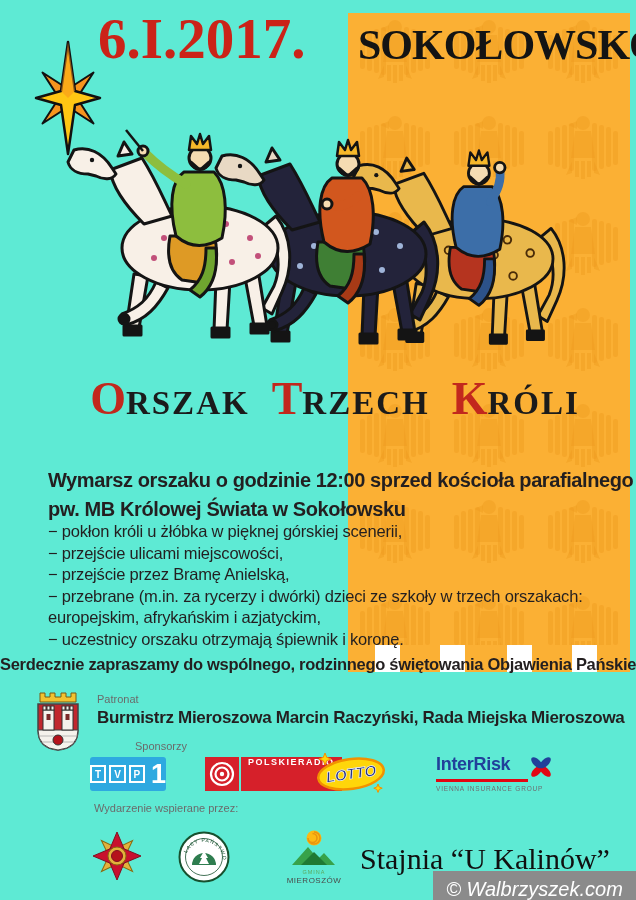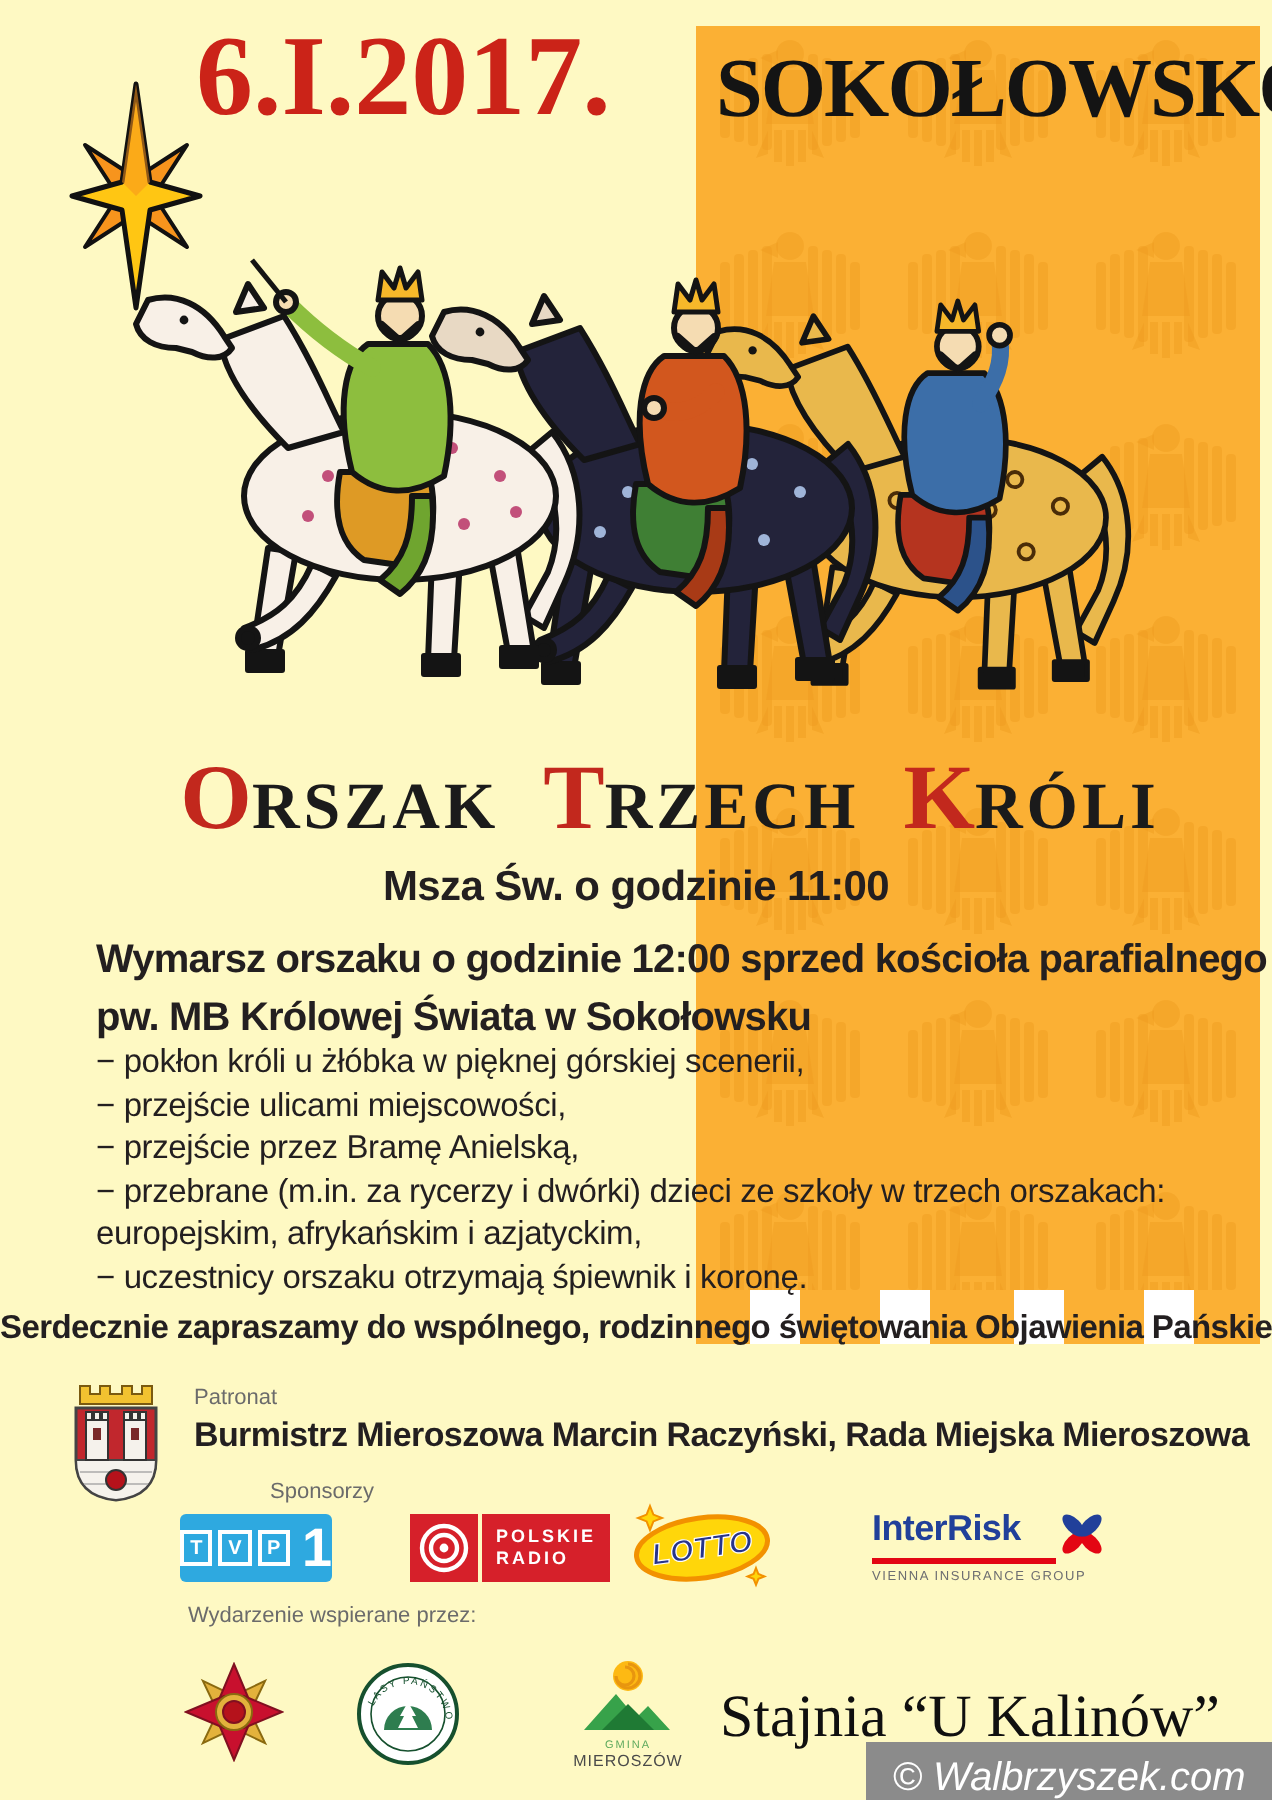--- a/index.html
+++ b/index.html
@@ -1,16 +1,16 @@
 <!DOCTYPE html>
 <html><head>
 <meta charset="utf-8">
 <style>
   html,body{margin:0;padding:0;background:#fff;}
-  .poster{position:relative;width:636px;height:900px;background:#fef9c3;overflow:hidden;
+  .poster{position:relative;width:636px;height:900px;background:#5eead4;overflow:hidden;
           font-family:"Liberation Sans",sans-serif;color:#231F20;}
   
   .band{position:absolute;left:348px;top:13px;width:282px;height:632px;z-index:0;}
   .teeth{position:absolute;left:348px;top:645px;width:282px;height:27px;display:flex;z-index:0;}
   .tooth{height:100%;background:#FBB034;}
   .gap{height:100%;background:#ffffff;}
   
   .date{position:absolute;left:98px;top:6px;font-family:"Liberation Serif",serif;
         font-size:57px;font-weight:bold;color:#CB2318;white-space:nowrap;z-index:2;}
   .city{position:absolute;left:358px;top:21px;font-family:"Liberation Serif",serif;
@@ -41,21 +41,21 @@
   
   .tvp{left:90px;top:757px;width:76px;height:34px;background:#2EA9E0;border-radius:3px;
        display:flex;align-items:center;justify-content:center;gap:3px;}
   .tvp .lbox{width:14px;height:14px;border:2px solid #fff;color:#fff;font-size:10px;font-weight:bold;
              display:flex;align-items:center;justify-content:center;}
   .tvp .one{color:#fff;font-size:27px;font-weight:bold;margin-left:3px;}
   
   .pr{left:205px;top:757px;height:34px;display:flex;gap:2px;}
   .pr .sq{width:34px;height:34px;background:#D6202A;display:flex;align-items:center;justify-content:center;}
   .pr .txt{background:#D6202A;color:#fff;font-size:9px;font-weight:bold;letter-spacing:1.5px;
-           line-height:11px;display:flex;flex-direction:column;justify-content:center;padding:0 7px;}
+           line-height:11px;display:flex;flex-direction:row;justify-content:center;padding:0 7px;}
   
   .ir{left:436px;top:754px;width:118px;}
   .ir .row{display:flex;align-items:flex-start;gap:19px;}
   .ir .name{font-size:18px;font-weight:bold;color:#21409A;letter-spacing:-0.3px;}
   .ir .bar{width:92px;height:3px;background:#E30613;margin-top:1px;}
   .ir .grp{font-size:6.5px;letter-spacing:0.8px;color:#6D6E71;margin-top:3px;}
   
   .stajnia{position:absolute;left:360px;top:842px;width:220px;text-align:center;z-index:2;
            font-family:"Liberation Serif",serif;font-size:30px;color:#101010;white-space:nowrap;}
   .watermark{position:absolute;left:433px;top:871px;width:203px;height:36px;background:#8B8B8B;
@@ -227,21 +227,20 @@
       <path d="M133,18 C135,28 149,28 151,18 L142,26 Z" fill="#9a7d52"></path>
       <path d="M131,6 L133,-8 L139,0 L142,-10 L145,0 L151,-8 L153,6 Z" fill="#F6B82A" stroke-width="2.5"></path>
     </g>
   </svg>
 
   <div class="title">
     <span class="word"><span class="cap">O</span><span class="rest">RSZAK</span></span>
     <span class="word"><span class="cap">T</span><span class="rest">RZECH</span></span>
     <span class="word"><span class="cap">K</span><span class="rest">RÓLI</span></span>
   </div>
-  <div class="mass">Msza Św. o godzinie 11:00</div>
 
   <div class="intro">
     <div>Wymarsz orszaku o godzinie 12:00 sprzed kościoła parafialnego</div>
     <div>pw. MB Królowej Świata w Sokołowsku</div>
   </div>
 
   <div class="bullets">
     <div>− pokłon króli u żłóbka w pięknej górskiej scenerii,</div>
     <div>− przejście ulicami miejscowości,</div>
     <div>− przejście przez Bramę Anielską,</div>

